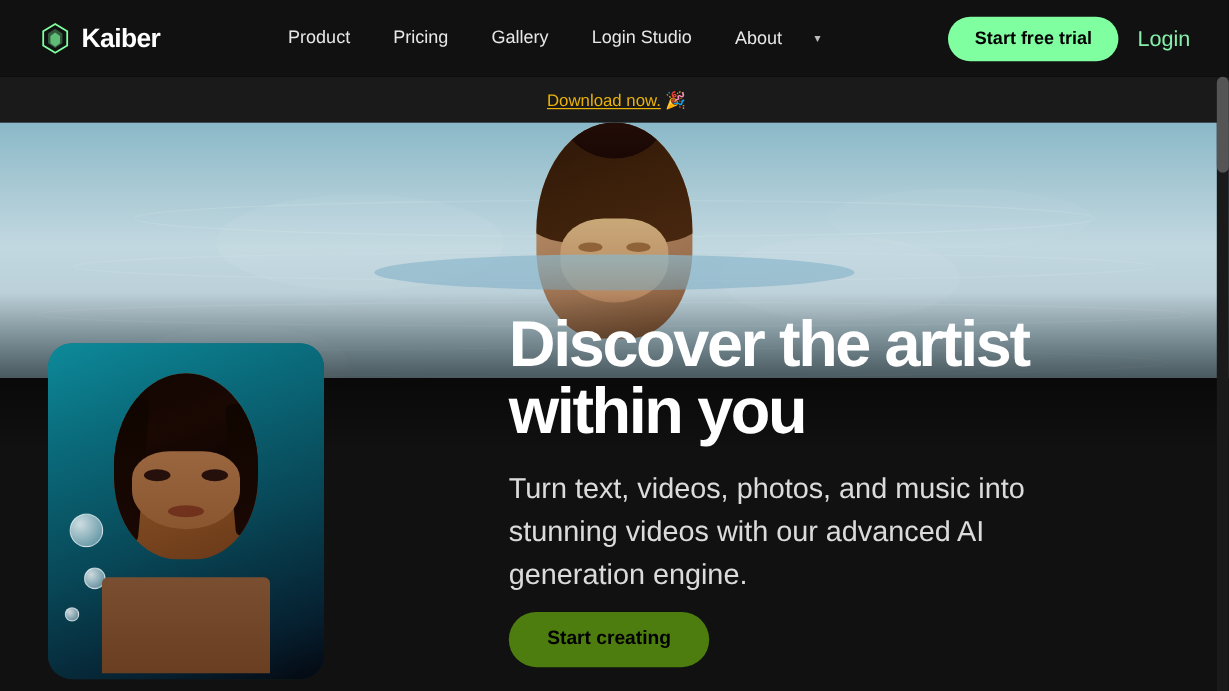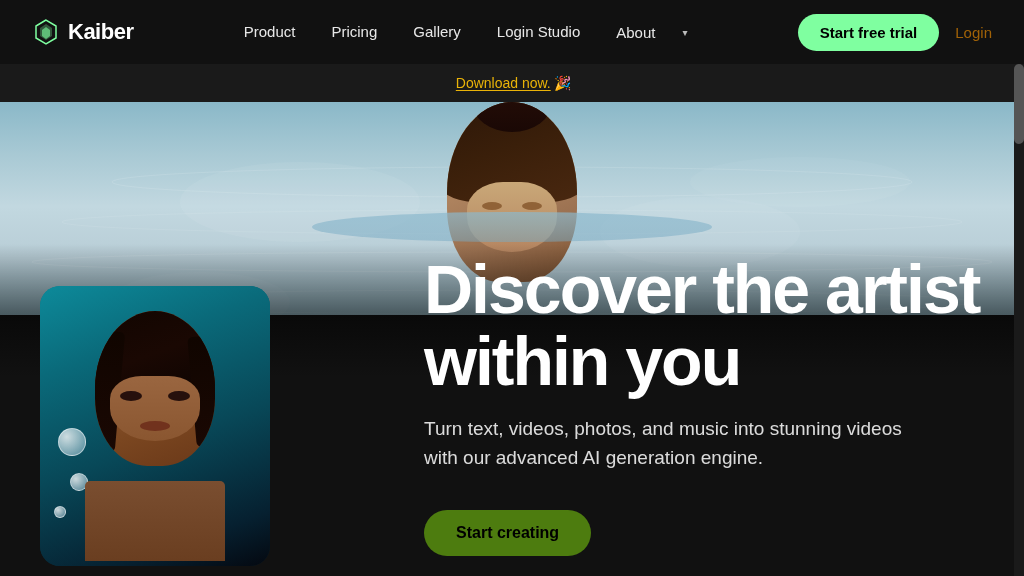--- a/index.html
+++ b/index.html
@@ -58,23 +58,23 @@
       color: #000;
       border: none;
       border-radius: 24px;
       padding: 10px 22px;
       font-size: 15px;
       font-weight: 600;
       cursor: pointer;
     }
     .btn-login {
       background: transparent;
-      color: #a16207;
+      color: #86efac;
       border: none;
-      font-size: 15px;
+      font-size: 18px;
       font-weight: 500;
       cursor: pointer;
     }
 
     
     .announcement {
       position: absolute;
       top: 64px; left: 0; right: 0;
       height: 38px;
       background: #1a1a1a;
@@ -146,32 +146,32 @@
 
     
     .hero-text {
       position: absolute;
       right: 40px;
       bottom: 20px;
       width: 560px;
       z-index: 10;
     }
     .hero-headline {
-      font-size: 68px;
+      font-size: 54px;
       font-weight: 800;
       color: #fff;
       line-height: 1.05;
       letter-spacing: -2px;
       margin-bottom: 18px;
     }
     .hero-subtext {
-      font-size: 19px;
+      font-size: 24px;
       color: rgba(255,255,255,0.85);
       line-height: 1.5;
-      margin-bottom: 38px;
+      margin-bottom: 12px;
       max-width: 480px;
     }
     .btn-start-creating {
       background: #4d7c0f;
       color: #000;
       border: none;
       border-radius: 28px;
       padding: 14px 32px;
       font-size: 16px;
       font-weight: 700;

